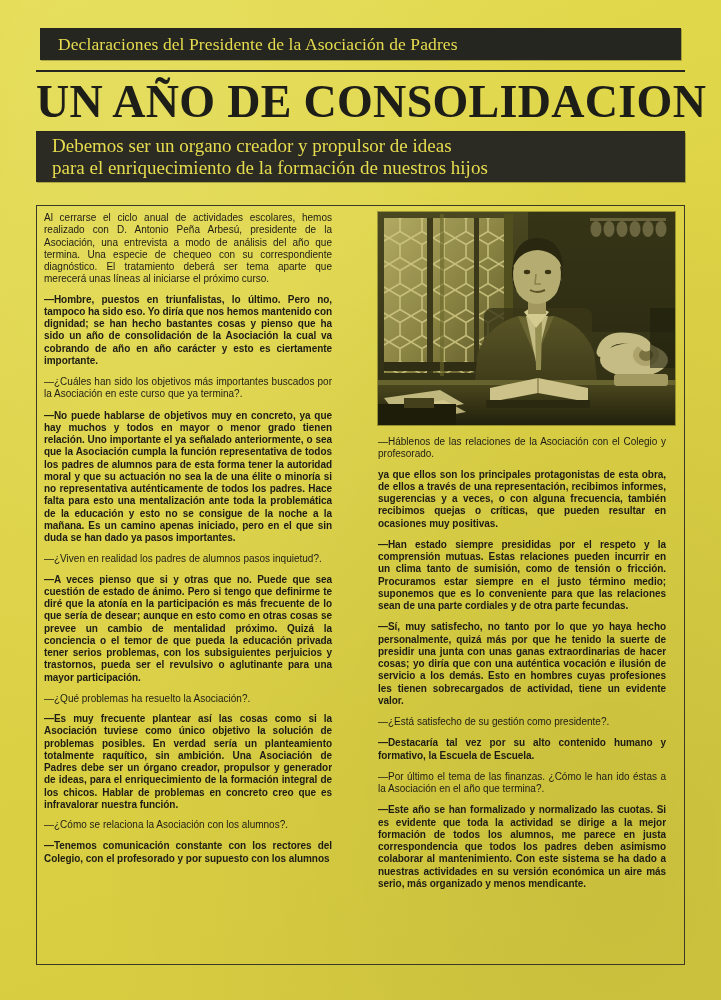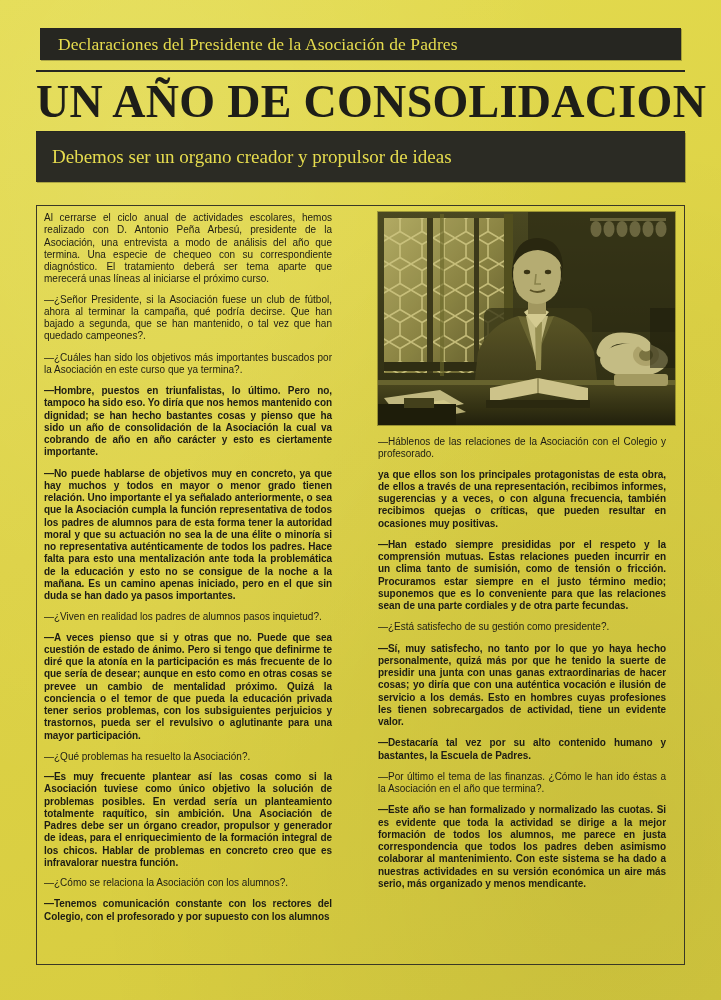--- a/index.html
+++ b/index.html
@@ -167,31 +167,31 @@
   <div class="rule top"></div>
 
   <div class="headline">
     <span class="headline-text">UN AÑO DE CONSOLIDACION</span>
   </div>
 
   <div class="rule bottom"></div>
 
   <div class="deck-bar">
     <span class="deck-line">Debemos ser un organo creador y propulsor de ideas</span>
+    <span class="deck-line">para el enriquecimiento de la formación de nuestros hijos</span>
   </div>
 
   <div class="body-frame"></div>
 
   <div class="columns">
 
     <div class="col col-left">
       <p class="para question tight">Al cerrarse el ciclo anual de actividades escolares, hemos realizado con D. Antonio Peña Arbesú, presidente de la Asociación, una entrevista a modo de análisis del año que termina. Una especie de chequeo con su correspondiente diagnóstico. El tratamiento deberá ser tema aparte que merecerá unas líneas al iniciarse el próximo curso.</p>
-      <p class="para question">—¿Señor Presidente, si la Asociación fuese un club de fútbol, ahora al terminar la campaña, qué podría decirse. Que han bajado a segunda, que se han mantenido, o tal vez que han quedado campeones?.</p>
+      <p class="para answer">—Hombre, puestos en triunfalistas, lo último. Pero no, tampoco ha sido eso. Yo diría que nos hemos mantenido con dignidad; se han hecho bastantes cosas y pienso que ha sido un año de consolidación de la Asociación la cual va cobrando de año en año carácter y esto es ciertamente importante.</p>
       <p class="para question">—¿Cuáles han sido los objetivos más importantes buscados por la Asociación en este curso que ya termina?.</p>
-      <p class="para answer">—Hombre, puestos en triunfalistas, lo último. Pero no, tampoco ha sido eso. Yo diría que nos hemos mantenido con dignidad; se han hecho bastantes cosas y pienso que ha sido un año de consolidación de la Asociación la cual va cobrando de año en año carácter y esto es ciertamente importante.</p>
       <p class="para answer">—No puede hablarse de objetivos muy en concreto, ya que hay muchos y todos en mayor o menor grado tienen relación. Uno importante el ya señalado anteriormente, o sea que la Asociación cumpla la función representativa de todos los padres de alumnos para de esta forma tener la autoridad moral y que su actuación no sea la de una élite o minoría si no representativa auténticamente de todos los padres. Hace falta para esto una mentalización ante toda la problemática de la educación y esto no se consigue de la noche a la mañana. Es un camino apenas iniciado, pero en el que sin duda se han dado ya pasos importantes.</p>
       <p class="para question tight">—¿Viven en realidad los padres de alumnos pasos inquietud?.</p>
       <p class="para answer">—A veces pienso que si y otras que no. Puede que sea cuestión de estado de ánimo. Pero si tengo que definirme te diré que la atonía en la participación es más frecuente de lo que sería de desear; aunque en esto como en otras cosas se prevee un cambio de mentalidad próximo. Quizá la conciencia o el temor de que pueda la educación privada tener serios problemas, con los subsiguientes perjuicios y trastornos, pueda ser el revulsivo o aglutinante para una mayor participación.</p>
       <p class="para question tight">—¿Qué problemas ha resuelto la Asociación?.</p>
       <p class="para answer tight">—Es muy frecuente plantear así las cosas como si la Asociación tuviese como único objetivo la solución de problemas posibles. En verdad sería un planteamiento totalmente raquítico, sin ambición. Una Asociación de Padres debe ser un órgano creador, propulsor y generador de ideas, para el enriquecimiento de la formación integral de los chicos. Hablar de problemas en concreto creo que es infravalorar nuestra función.</p>
       <p class="para question">—¿Cómo se relaciona la Asociación con los alumnos?.</p>
       <p class="para answer">—Tenemos comunicación constante con los rectores del Colegio, con el profesorado y por supuesto con los alumnos</p>
     </div>
 
     <div class="col col-right">
@@ -295,22 +295,22 @@
 
           <rect x="272" y="96" width="25" height="60" fill="#1e1e0c" opacity="0.6"></rect>
 
           <rect x="0" y="0" width="297" height="213" fill="#3c3a18" opacity="0.06"></rect>
         </svg>
       </div>
 
       <p class="para question tight">—Háblenos de las relaciones de la Asociación con el Colegio y profesorado.</p>
       <p class="para answer">ya que ellos son los principales protagonistas de esta obra, de ellos a través de una representación, recibimos informes, sugerencias y a veces, o con alguna frecuencia, también recibimos quejas o críticas, que pueden resultar en ocasiones muy positivas.</p>
       <p class="para answer">—Han estado siempre presididas por el respeto y la comprensión mutuas. Estas relaciones pueden incurrir en un clima tanto de sumisión, como de tensión o fricción. Procuramos estar siempre en el justo término medio; suponemos que es lo conveniente para que las relaciones sean de una parte cordiales y de otra parte fecundas.</p>
+      <p class="para answer">—Sí, muy satisfecho, no tanto por lo que yo haya hecho personalmente, quizá más por que he tenido la suerte de presidir una junta con unas ganas extraordinarias de hacer cosas; yo diría que con una auténtica vocación e ilusión de servicio a los demás. Esto en hombres cuyas profesiones les tienen sobrecargados de actividad, tiene un evidente valor.</p>
       <p class="para question">—¿Está satisfecho de su  gestión como presidente?.</p>
-      <p class="para answer">—Sí, muy satisfecho, no tanto por lo que yo haya hecho personalmente, quizá más por que he tenido la suerte de presidir una junta con unas ganas extraordinarias de hacer cosas; yo diría que con una auténtica vocación e ilusión de servicio a los demás. Esto en hombres cuyas profesiones les tienen sobrecargados de actividad, tiene un evidente valor.</p>
-      <p class="para answer">—Destacaría tal vez por su alto contenido humano y bastantes, la Escuela de Padres.</p>
+      <p class="para answer">—Destacaría tal vez por su alto contenido humano y formativo, la Escuela de Escuela.</p>
       <p class="para question">—Por último el tema de las finanzas. ¿Cómo le han ido éstas a la Asociación en el año que termina?.</p>
       <p class="para answer">—Este año se han formalizado y normalizado las cuotas. Si es evidente que toda la actividad se dirige a la mejor formación de todos los alumnos, me parece en justa correspondencia que todos los padres deben asimismo colaborar al mantenimiento. Con este sistema se ha dado a nuestras actividades en su versión económica un aire más serio, más organizado y menos mendicante.</p>
 
     </div>
 
   </div>
 </div>
 
 </body></html>

